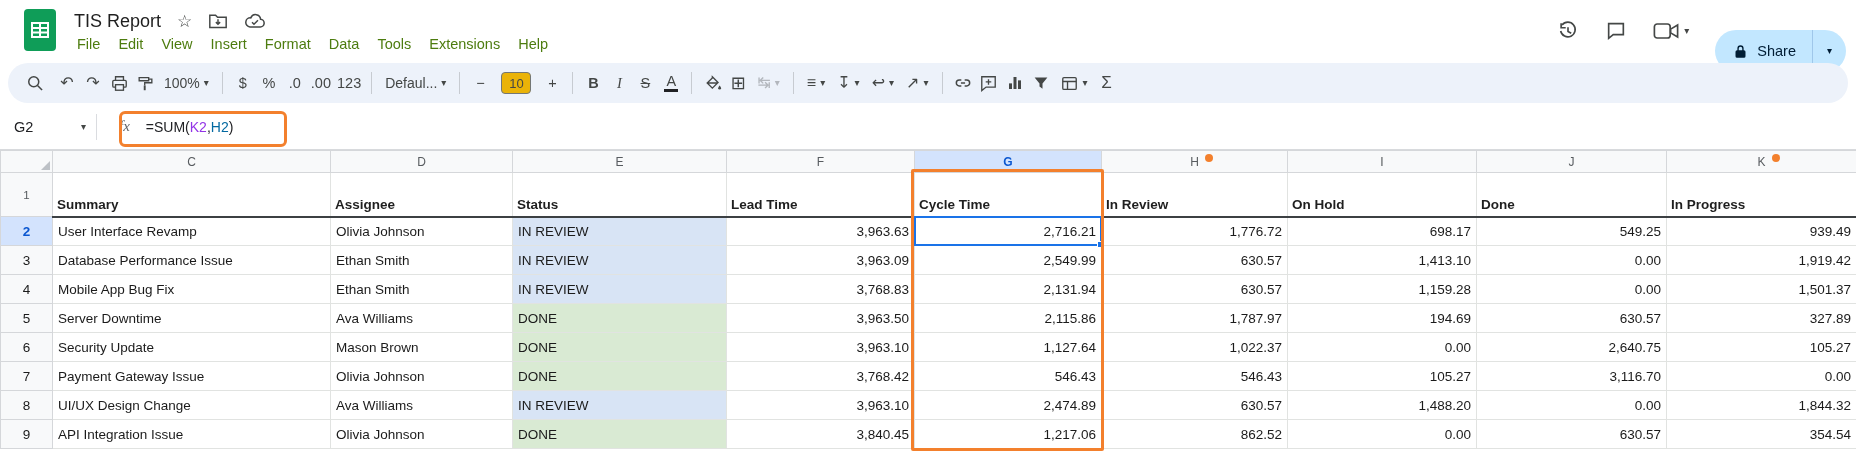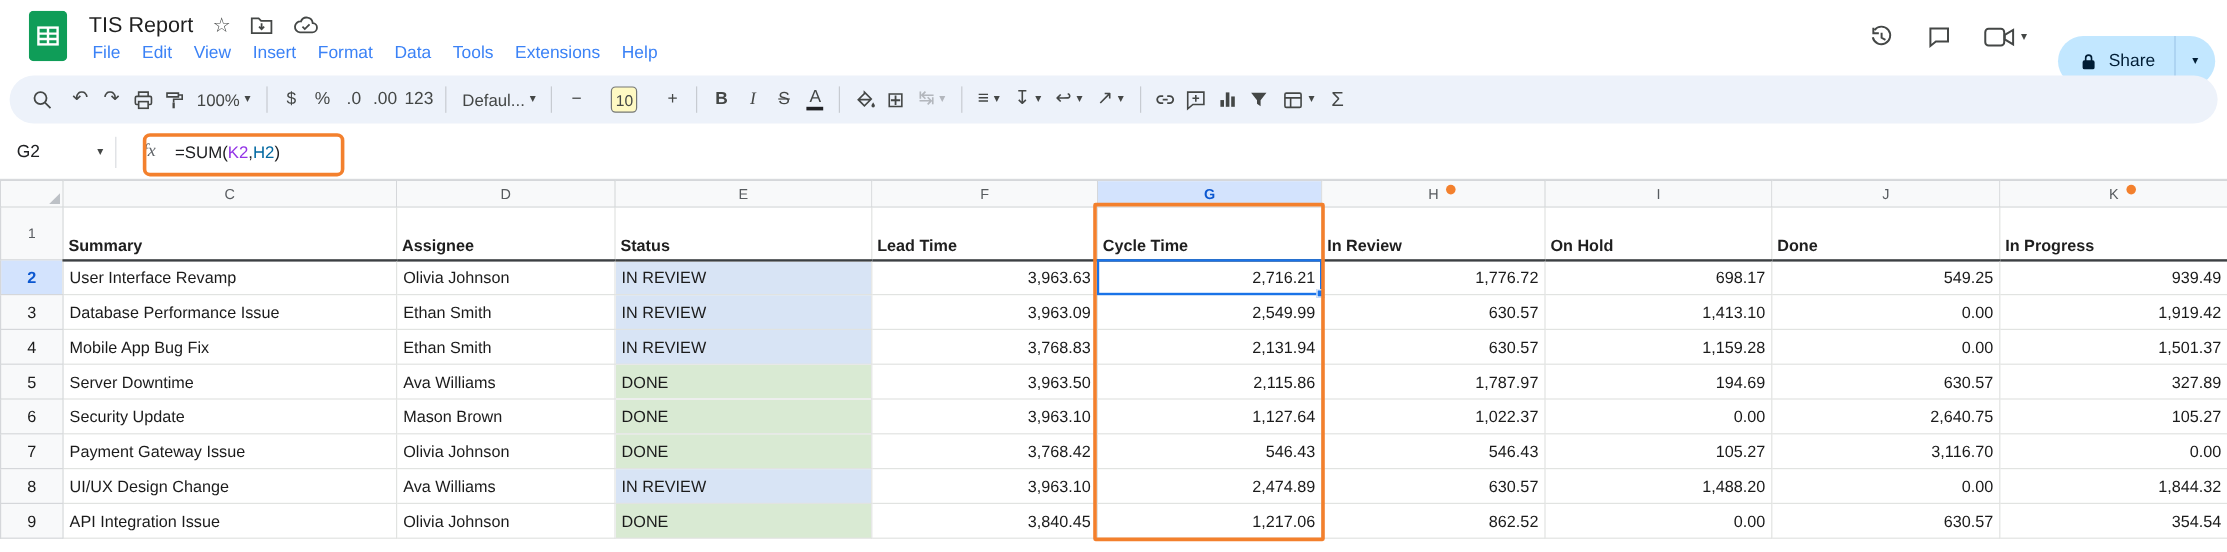--- a/index.html
+++ b/index.html
@@ -7,39 +7,39 @@
   *{box-sizing:border-box;}
 
   
   .topbar{position:absolute;left:8px;top:0;width:1856px;height:62px;background:#fff;}
   .logo{position:absolute;left:16px;top:9px;width:32px;height:42px;}
   .title-row{position:absolute;left:66px;top:8px;display:flex;align-items:center;gap:16px;height:26px;}
   .doc-title{font-size:18px;color:#1f1f1f;}
   .doc-icons{display:flex;align-items:center;gap:16px;color:#444746;}
   .star{font-size:17px;line-height:1;}
   .menubar{position:absolute;left:60px;top:33px;display:flex;}
-  .menu-item{padding:3px 9px;font-size:14.5px;color:#3b82f6;border-radius:4px;cursor:default;}
+  .menu-item{padding:3px 9px;font-size:14.5px;color:#4d7c0f;border-radius:4px;cursor:default;}
   .top-right{position:absolute;right:18px;top:9px;height:44px;display:flex;align-items:center;gap:26px;color:#444746;}
   .cam-group{display:flex;align-items:center;gap:5px;}
   .caret{font-size:10px;color:#444746;line-height:1;}
   .share-pill{display:flex;align-items:stretch;height:42px;background:#C2E7FF;border-radius:21px;color:#001d35;overflow:hidden;margin-top:40px;}
   .share-main{display:flex;align-items:center;gap:9px;padding:0 16px 0 18px;font-size:14.5px;font-weight:500;}
   .share-caret{display:flex;align-items:center;padding:0 14px;border-left:1px solid #9fc7ea;}
   .share-caret .caret{color:#001d35;}
 
   
   .toolbar{position:absolute;left:8px;top:63px;width:1840px;height:40px;background:#edf2fa;border-radius:20px;
     display:flex;align-items:center;padding:0 6px 0 14px;color:#444746;}
   .tb-btn{min-width:26px;height:26px;display:flex;align-items:center;justify-content:center;border-radius:4px;
     font-size:14.5px;color:#444746;padding:0 3px;}
   .tb-glyph{font-size:16px;line-height:1;}
   .tb-sep{width:1px;height:22px;background:#c7cbd1;margin:0 7px;flex:none;}
   .tb-text{display:flex;align-items:center;gap:4px;padding:0 6px;font-size:14px;}
-  .font-size-box{width:22px;height:22px;border:1px solid #747775;border-radius:4px;display:flex;align-items:center;
-    justify-content:center;font-size:13px;background:#fef9c3;margin:0 16px;}
+  .font-size-box{width:30px;height:22px;border:1px solid #747775;border-radius:4px;display:flex;align-items:center;
+    justify-content:center;font-size:13px;background:#eab308;margin:0 8px;}
   .b{font-weight:bold;}
   .i{font-style:italic;font-family:"Liberation Serif",serif;}
   .s{text-decoration:line-through;}
   .a-color{display:flex;flex-direction:column;align-items:center;line-height:1;}
   .a-color .bar{width:14px;height:3px;background:#202124;margin-top:1px;}
   .disabled{color:#b3b7bd;}
   .gap6{width:6px;flex:none;}
 
   
   .formula-bar{position:absolute;left:0;top:104px;width:1856px;height:46px;background:#fff;

